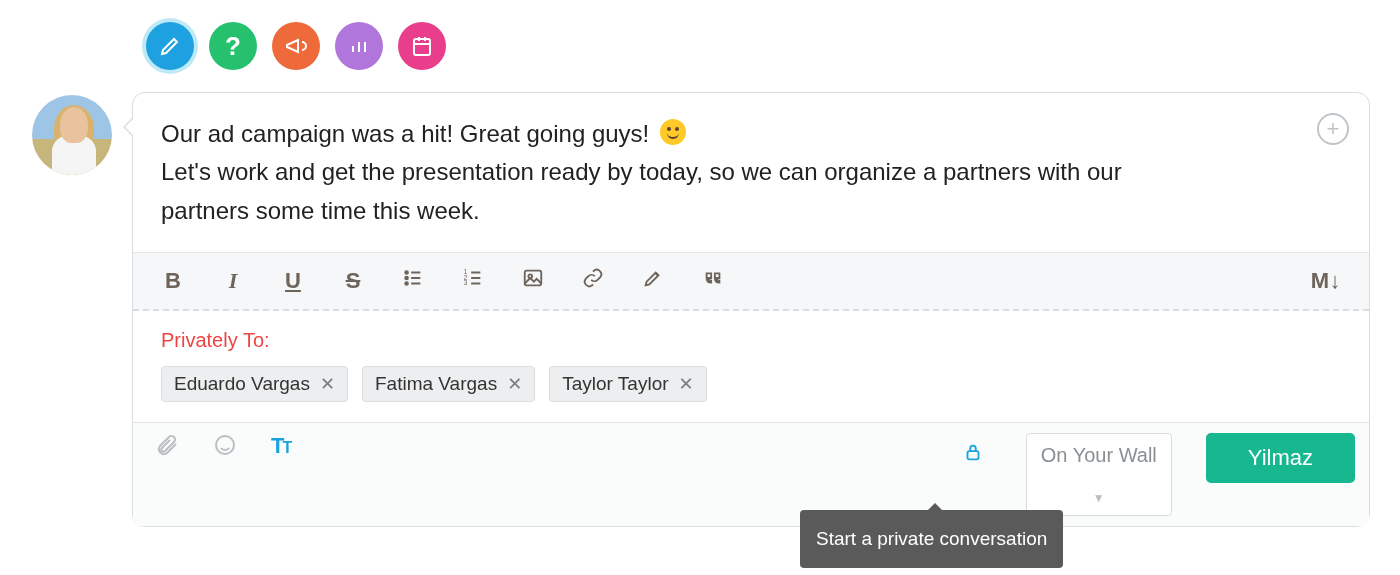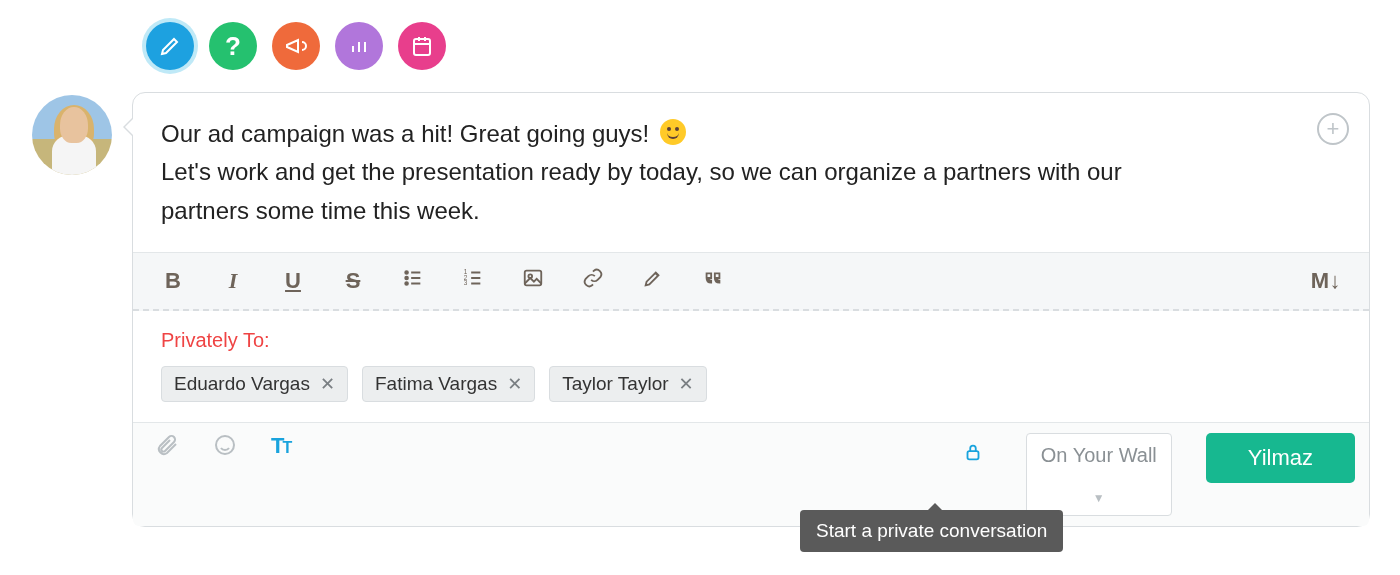--- a/index.html
+++ b/index.html
@@ -234,21 +234,21 @@
   }
 
   
   .tooltip {
     position:absolute;
     left:800px;
     top:510px;
     background:#5a5a5a;
     color:#fff;
     font-size:19px;
-    padding:10px 16px;
+    padding:18px 16px;
     border-radius:4px;
     white-space:nowrap;
   }
   .tooltip::before {
     content:'';
     position:absolute;
     top:-7px;
     left:128px;
     width:0;height:0;
     border-left:7px solid transparent;

